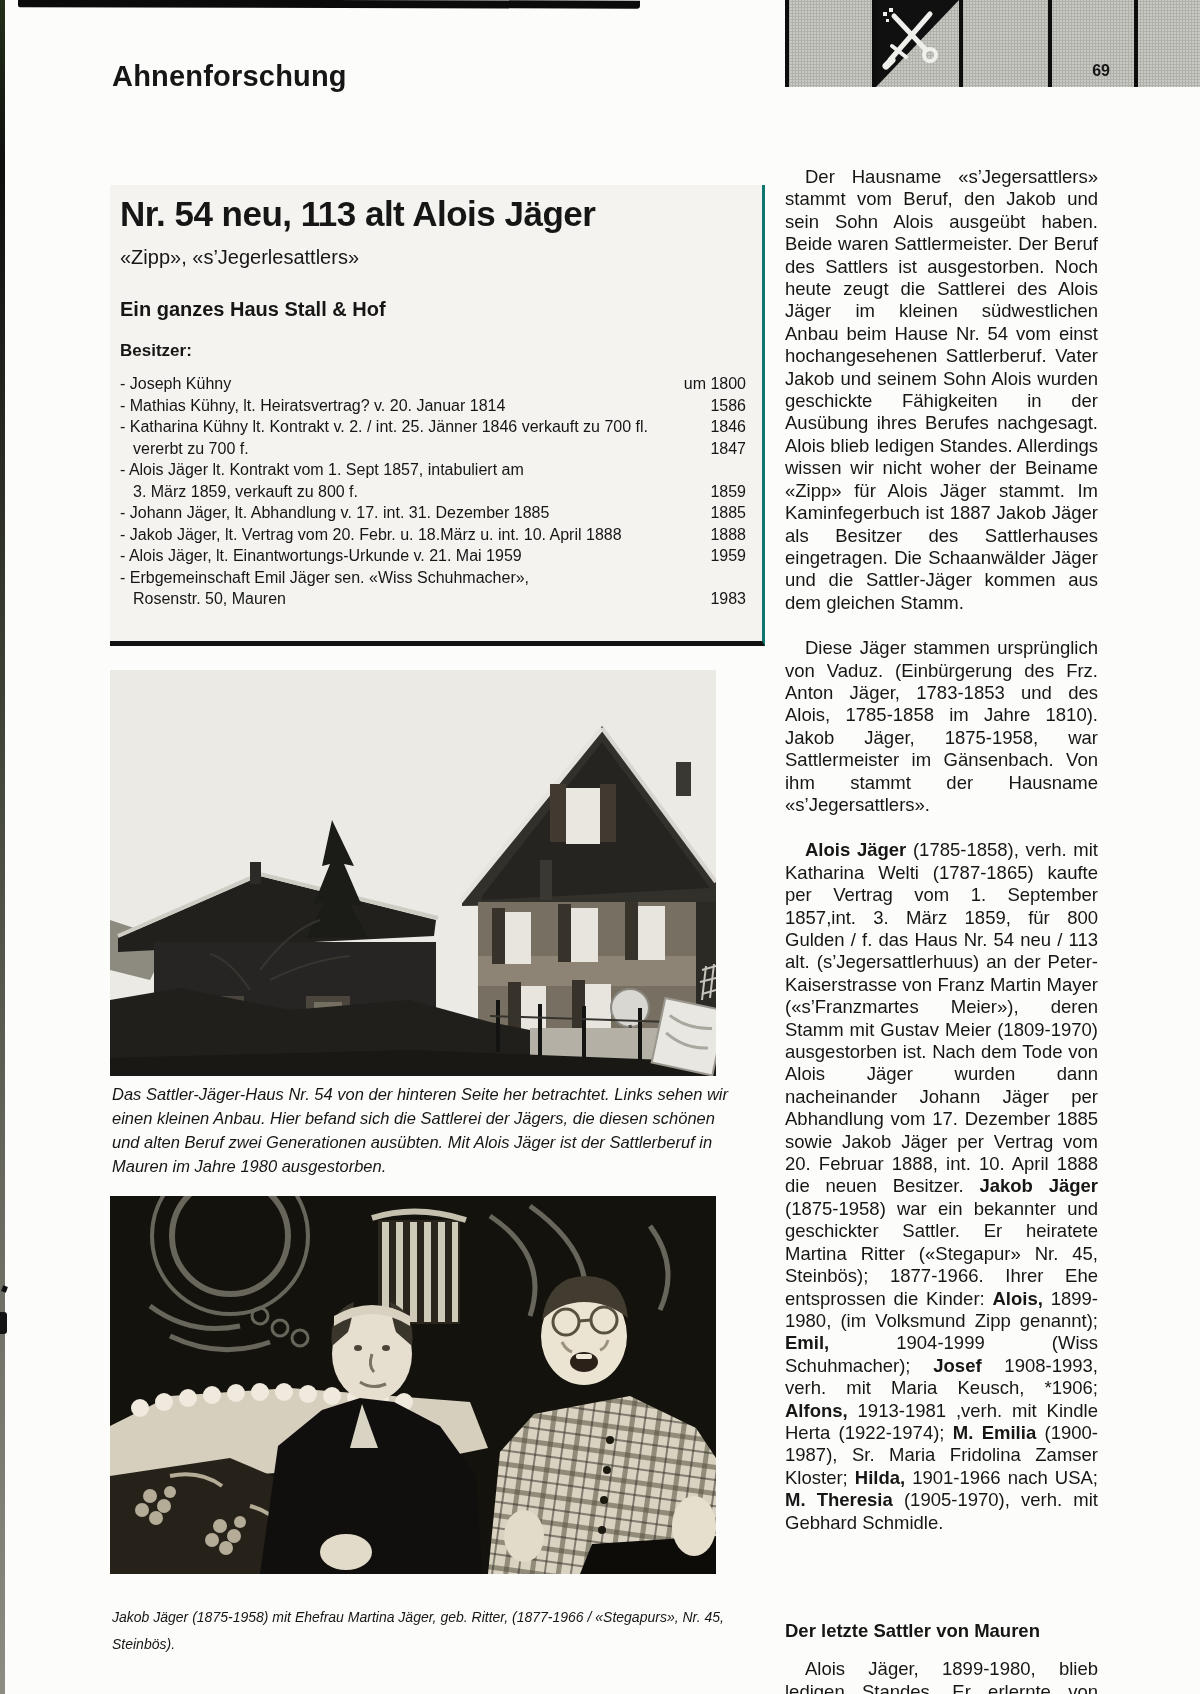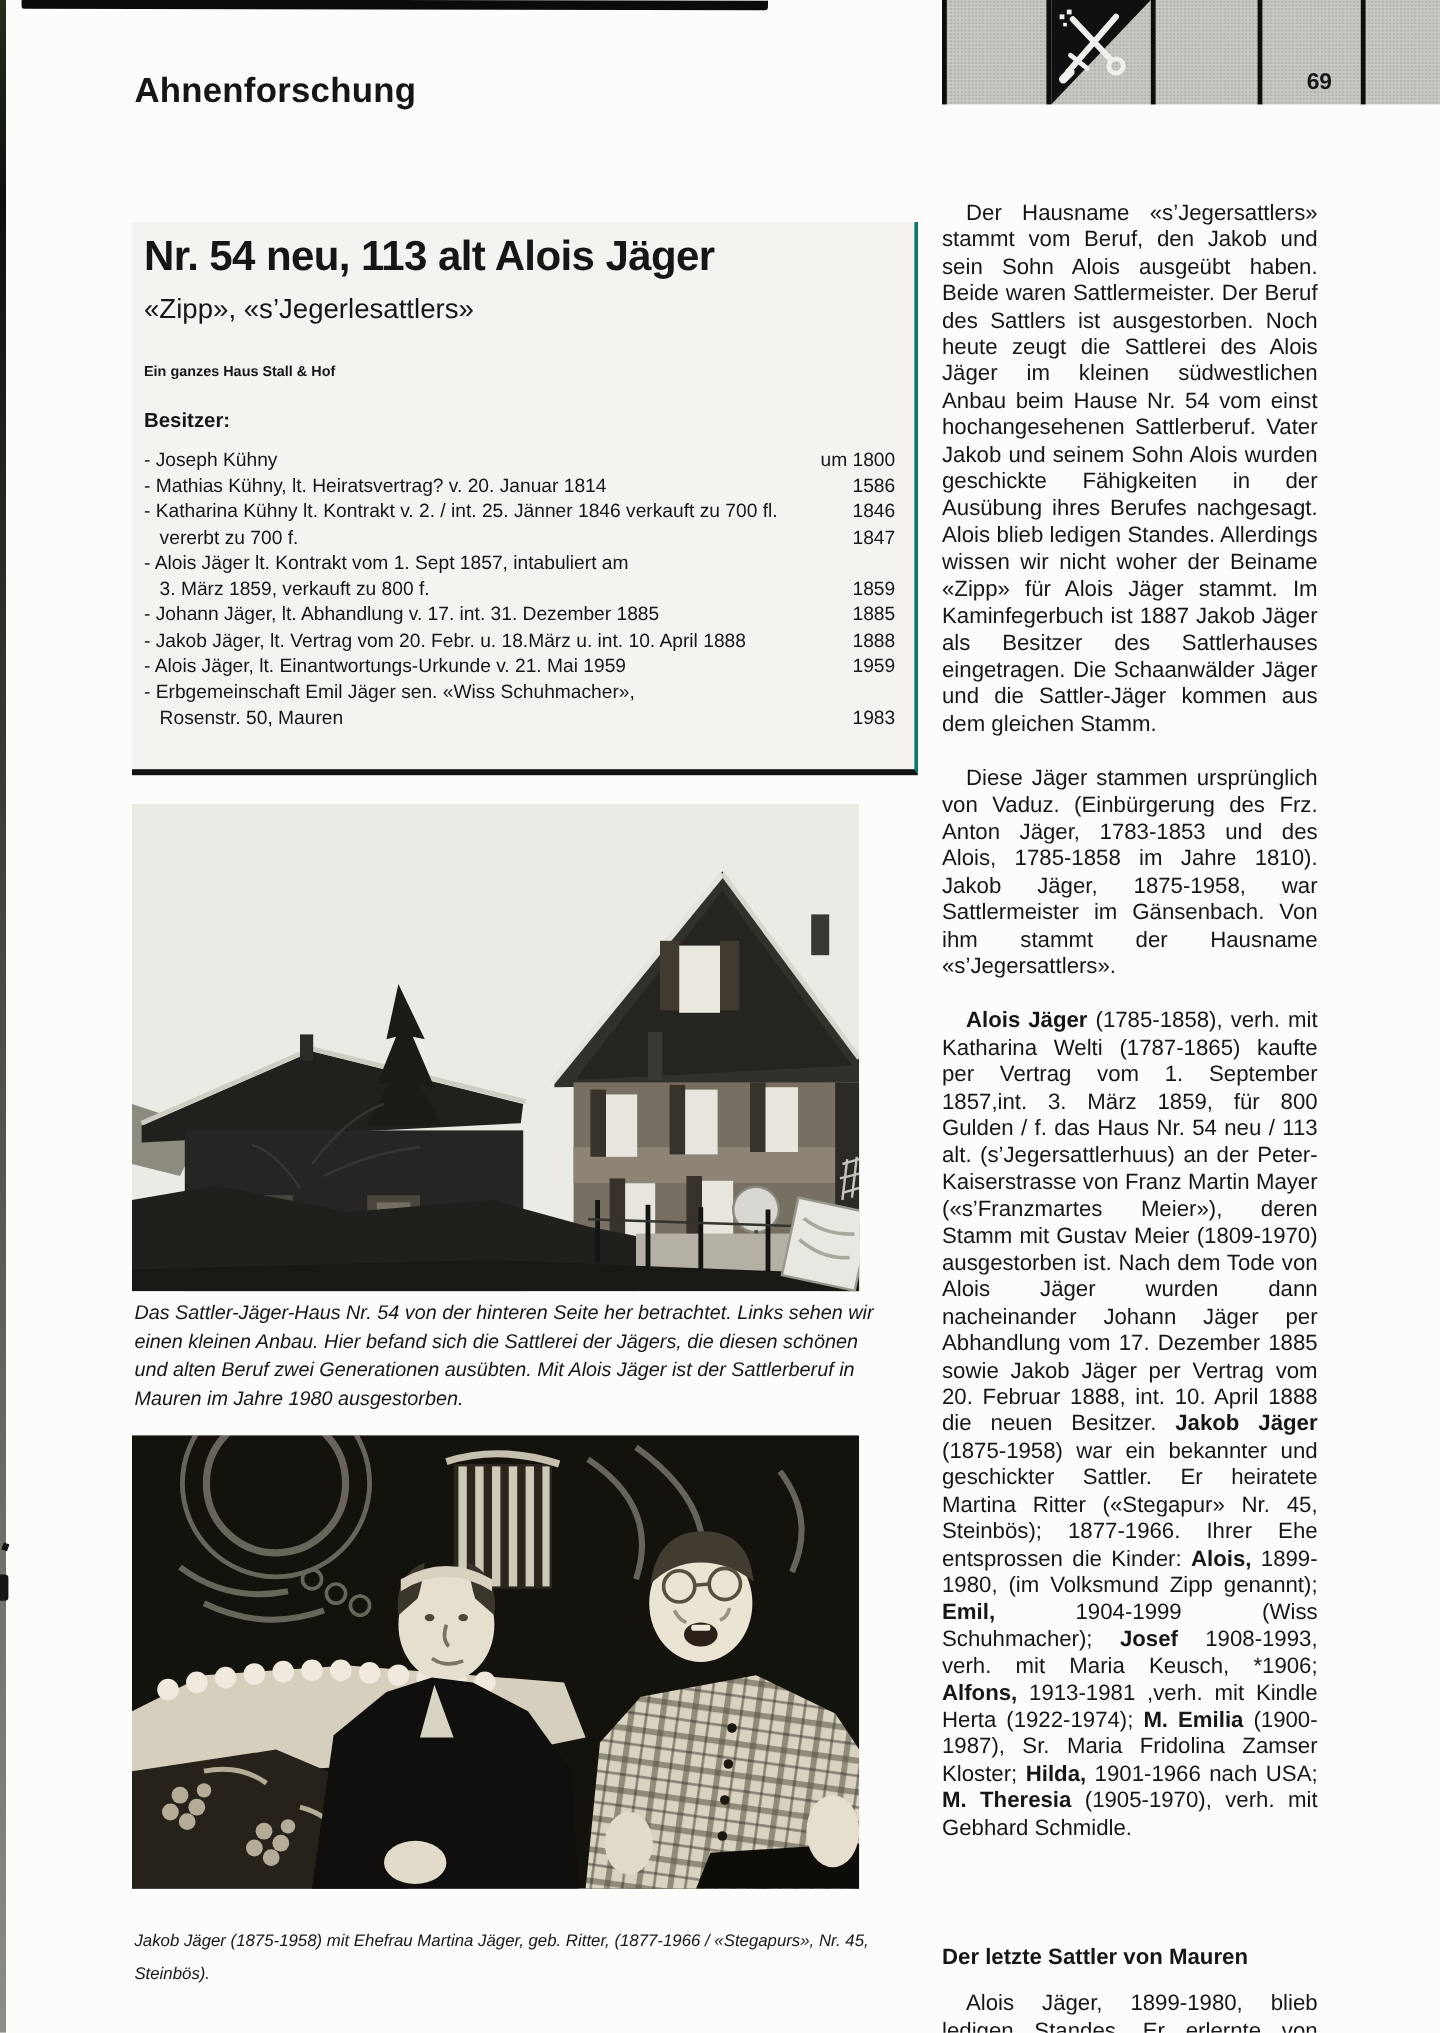--- a/index.html
+++ b/index.html
@@ -26,30 +26,30 @@
   
   .masthead { position:absolute; left:785px; top:0; width:415px; height:87px;
     display:flex;
     background-color:#c9c9c4;
     background-image:radial-gradient(rgba(0,0,0,.12) 1px, transparent 1.2px);
     background-size:3px 3px; }
   .m-cell { box-sizing:border-box; border-left:4px solid #0d0d0d; height:100%; position:relative; flex:0 0 auto; }
   .m-c1 { width:87px; } .m-c2 { width:87px; } .m-c3 { width:89px; } .m-c4 { width:86px; }
   .m-c5 { flex:1 1 auto; }
   .m-c2 svg { position:absolute; left:0; top:0; }
-  .page-num { position:absolute; right:24px; bottom:7px; font-weight:bold; font-size:19px;text-align:right; }
+  .page-num { position:absolute; right:24px; bottom:7px; font-weight:bold; font-size:16px;text-align:right; }
 
   
   .info-box { position:absolute; left:110px; top:185px; width:655px; height:461px;
     box-sizing:border-box; background:#f4f3ef;
     border-right:3px solid #0f766e; border-bottom:5px solid #121212;
     padding:10px 16px 0 10px; overflow:hidden; }
   .info-title { font-size:35px; font-weight:bold; line-height:38px; letter-spacing:-.5px; }
-  .info-subtitle { font-size:23px; margin-top:12px; line-height:24px; }
-  .info-property { font-size:12px; font-weight:bold; margin-top:30px; line-height:21px; }
+  .info-subtitle { font-size:20px; margin-top:12px; line-height:24px; }
+  .info-property { font-size:20px; font-weight:bold; margin-top:30px; line-height:21px; }
   .owners-label { font-size:17px; font-weight:bold; margin-top:20px; line-height:21px; }
   .owners { margin-top:12px; font-size:16px; }
   .owner-line { display:flex; justify-content:space-between; line-height:21.5px; white-space:nowrap; }
   .owner-line.cont .owner-text { padding-left:13px; }
   .owner-year { text-align:left; padding-left:8px; }
 
   
   .article { position:absolute; left:785px; top:166px; width:313px;
     font-size:18.5px; line-height:22.4px; text-align:justify; }
   .article p { margin:0 0 23px; text-indent:20px; }

